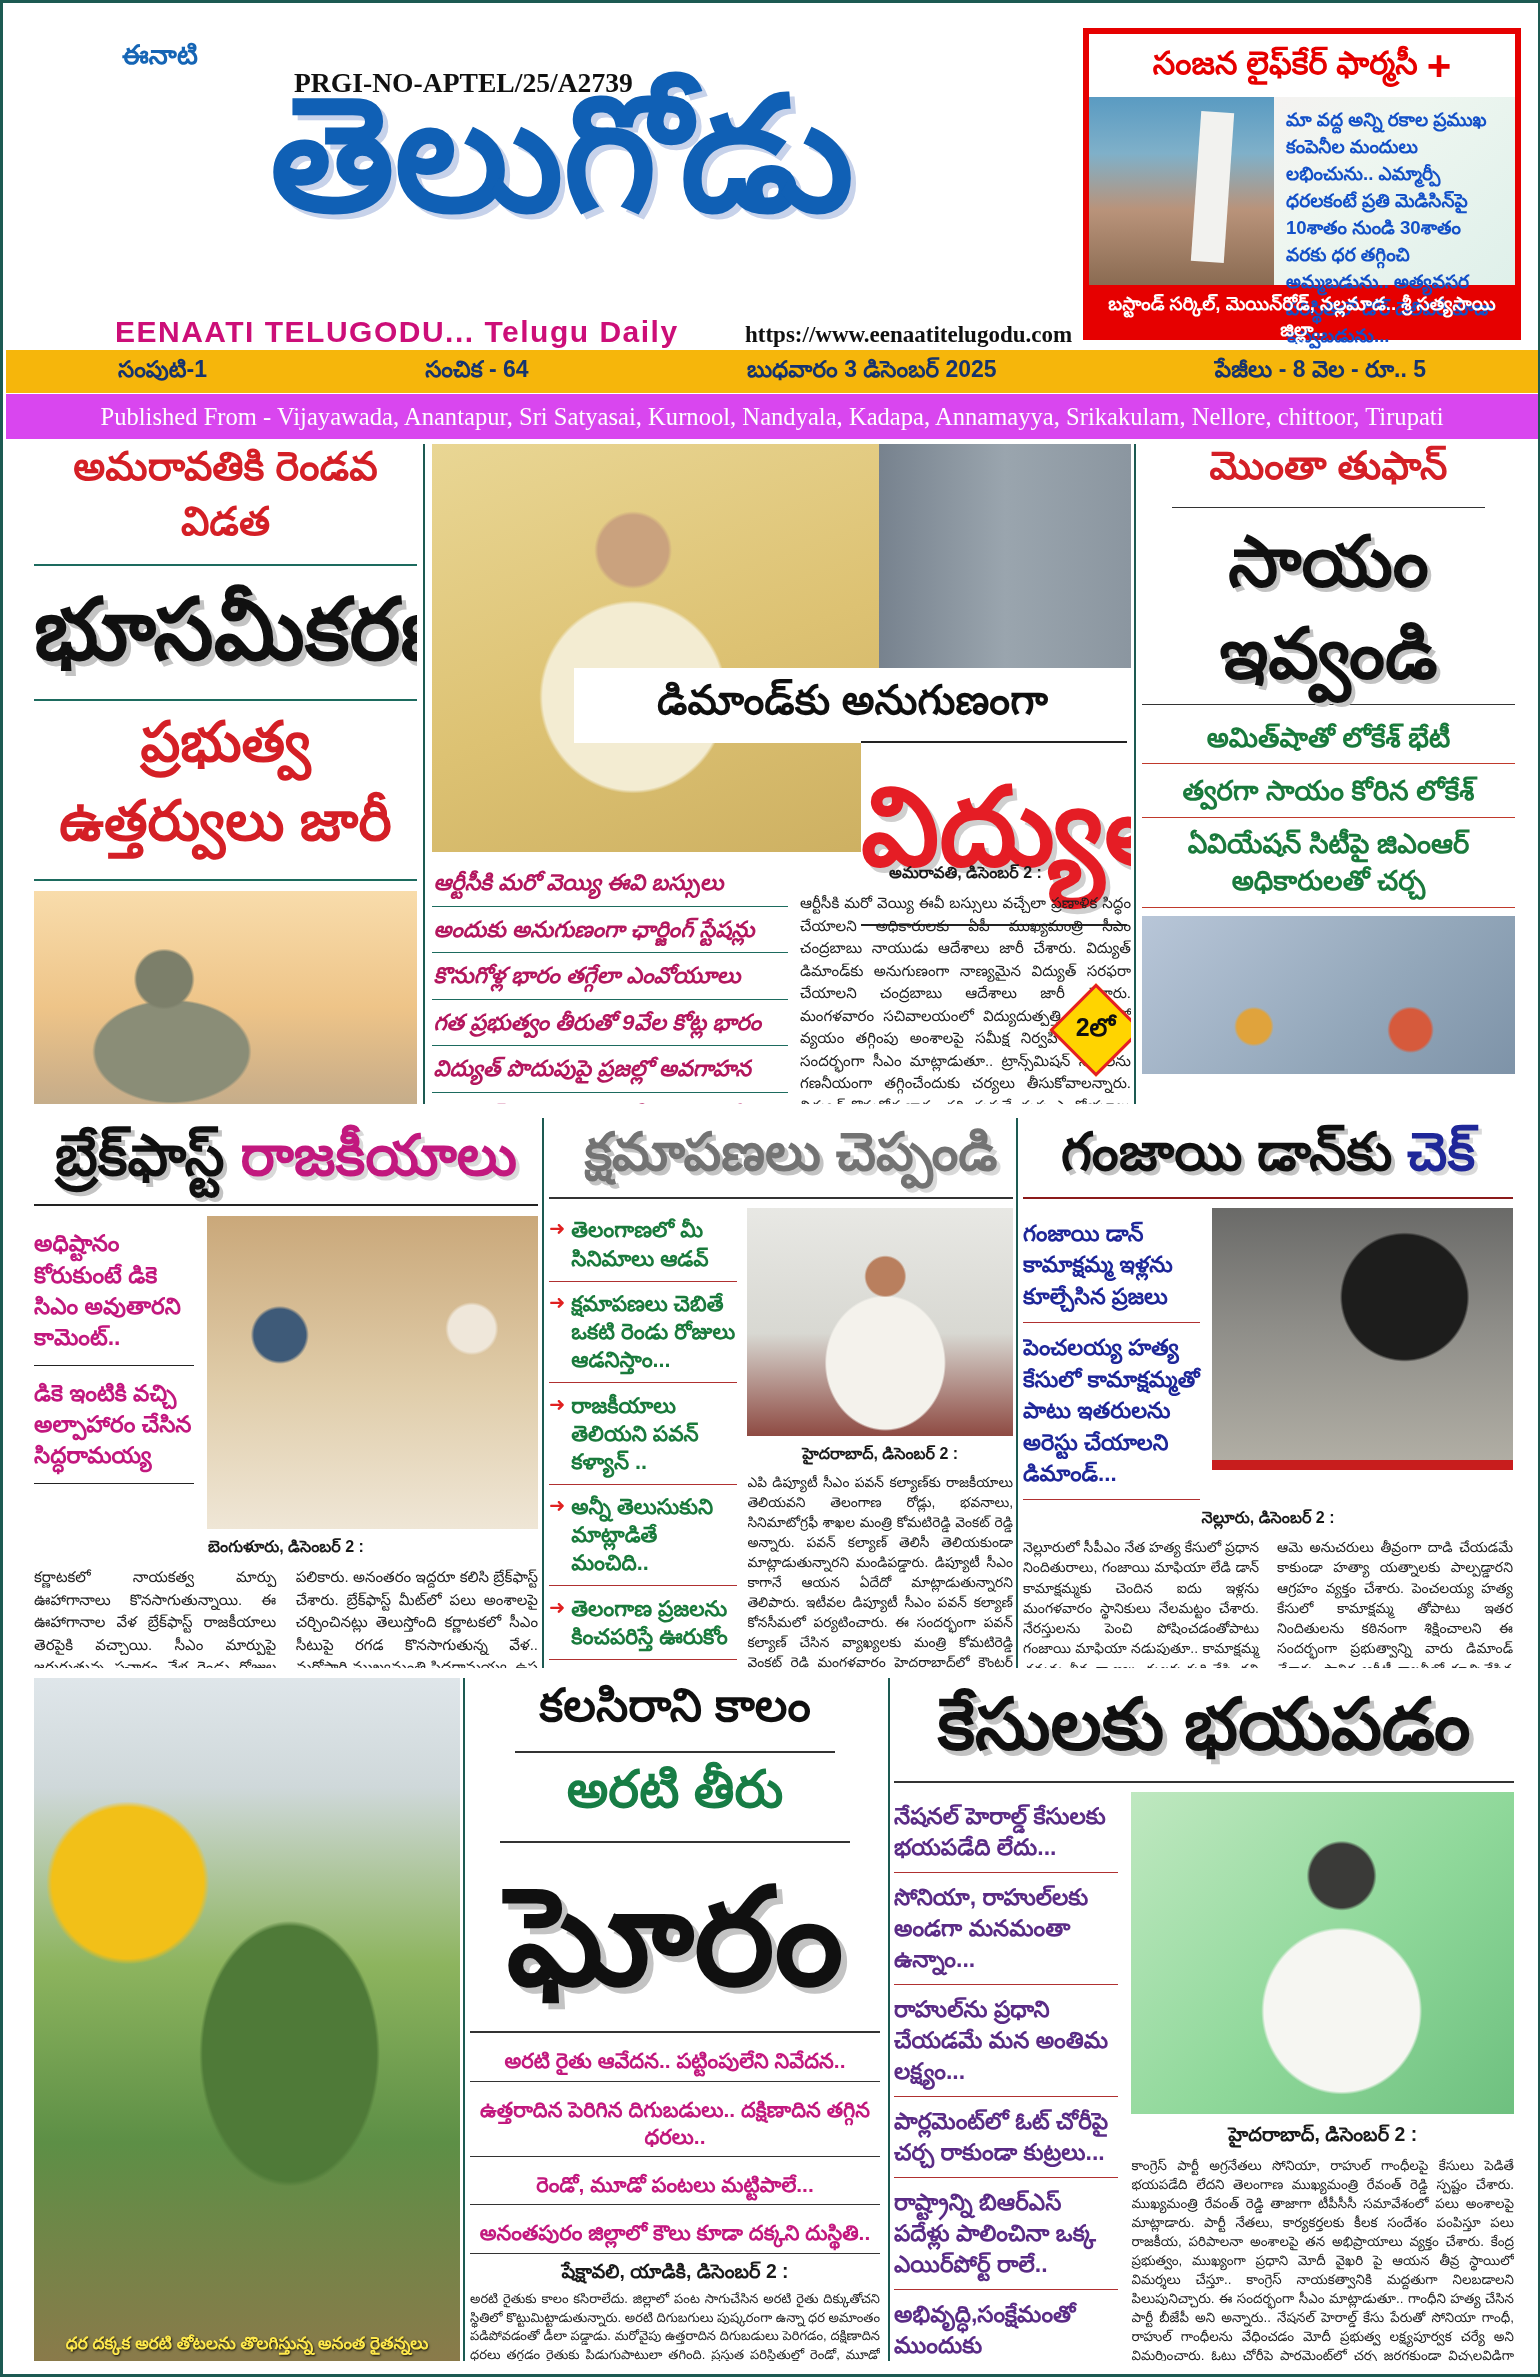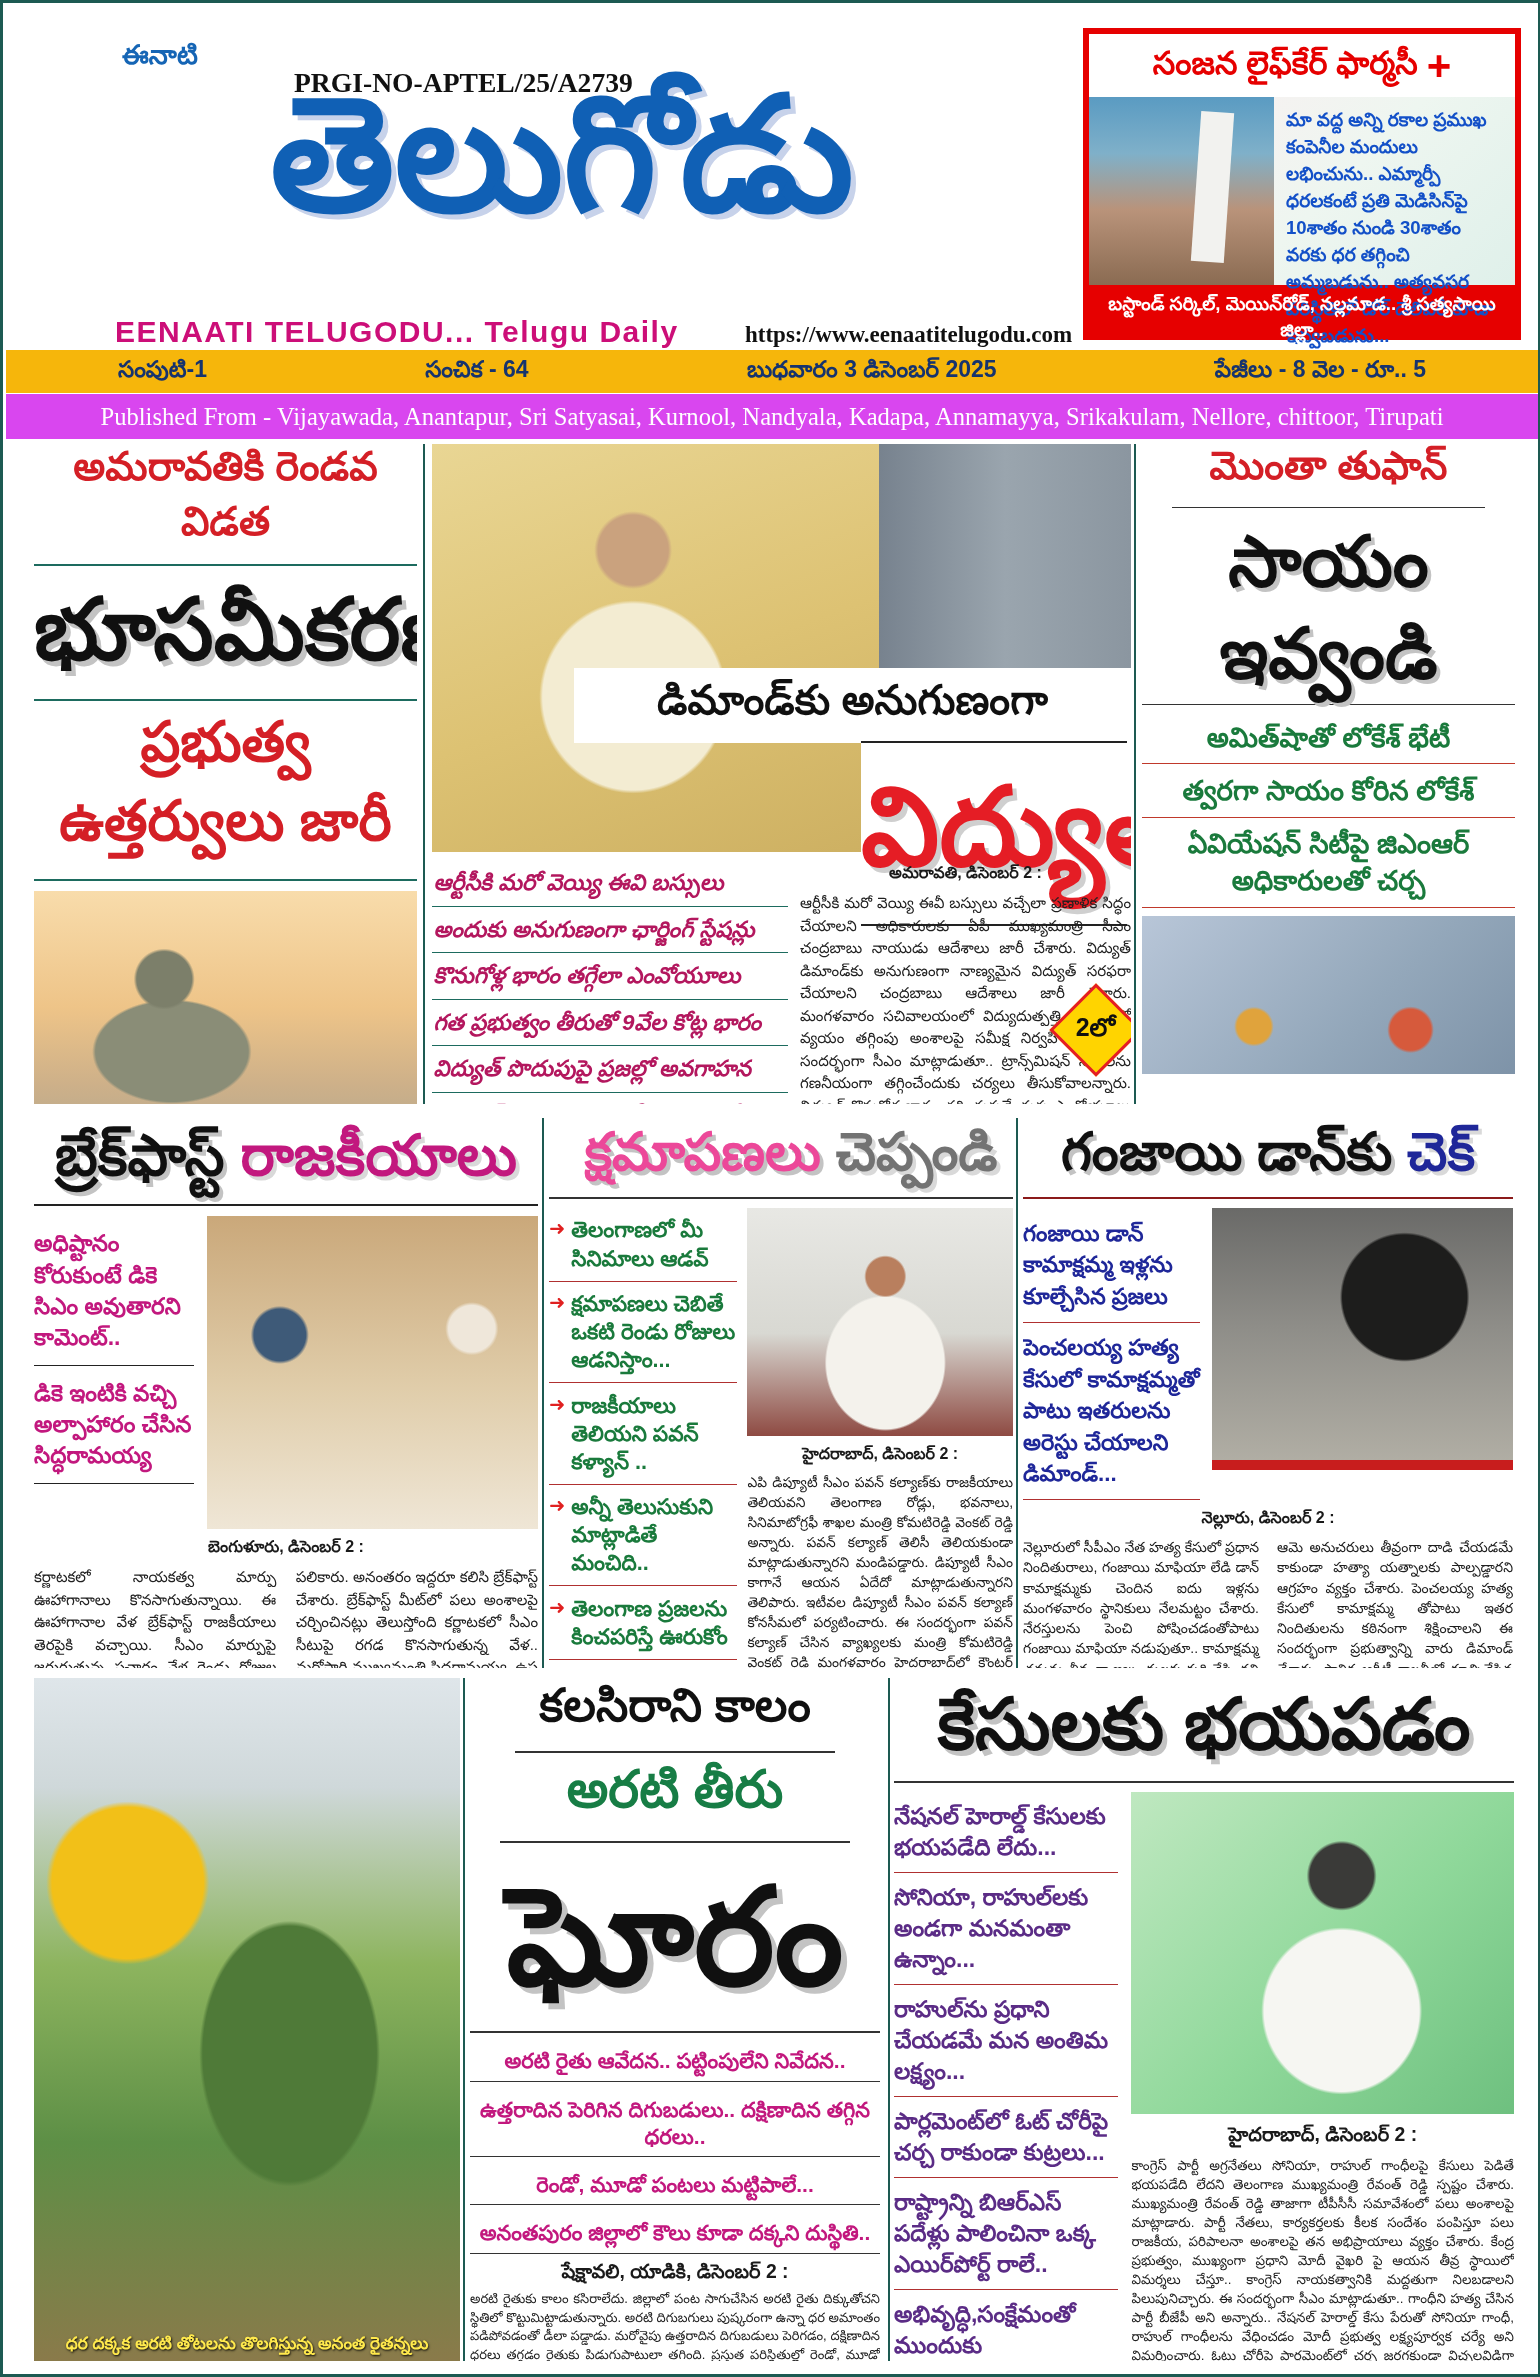--- a/index.html
+++ b/index.html
@@ -103,21 +103,21 @@
   .bk-bullets .bt:last-child{border-bottom:1.5px solid #222;}
   .bk-photo{flex:1;height:313px;background:
       radial-gradient(circle at 22% 38%,#3e5a78 0 8%,transparent 9%),
       radial-gradient(circle at 80% 36%,#efe7da 0 7%,transparent 8%),
       linear-gradient(180deg,#caa87a 0%,#e0cdaa 55%,#efe6d6 100%);}
   .art-breakfast .bodytext{column-count:2;column-gap:19.4px;font-size:15px;line-height:1.5;}
   
   .art-apology{left:546px;top:1115px;width:464px;height:550px;}
   .ap-h{font-size:53px;font-weight:800;text-align:center;line-height:1.3;
         border-bottom:2.2px solid #333;padding-bottom:10.4px;margin-bottom:9px;}
-  .ap-h .b1{color:#ec4899;text-shadow:3.7px 3.7px 0 #c3c3c3;margin-left:20px;}
+  .ap-h .b1{color:#737373;text-shadow:3.7px 3.7px 0 #c3c3c3;margin-left:20px;}
   .ap-h .b2{color:#737373;text-shadow:3.7px 3.7px 0 #d9d9d9;}
   .ap-row{display:flex;gap:10.4px;}
   .ap-bullets{width:188px;flex:none;border-right:0;}
   .ap-bullets .bt{display:flex;gap:6px;color:#1a7a3c;font-size:21.6px;font-weight:800;line-height:1.3;
                   border-bottom:1.5px solid #b03030;padding:8.2px 0;}
   .ap-bullets .arrow{color:#e02020;flex:none;font-size:19.4px;}
   .ap-right{flex:1;}
   .ap-photo{height:228px;background:
       radial-gradient(circle at 52% 30%,#b97f5e 0 9%,transparent 10%),
       radial-gradient(ellipse at 52% 68%,#f4f2ec 0 30%,transparent 31%),

